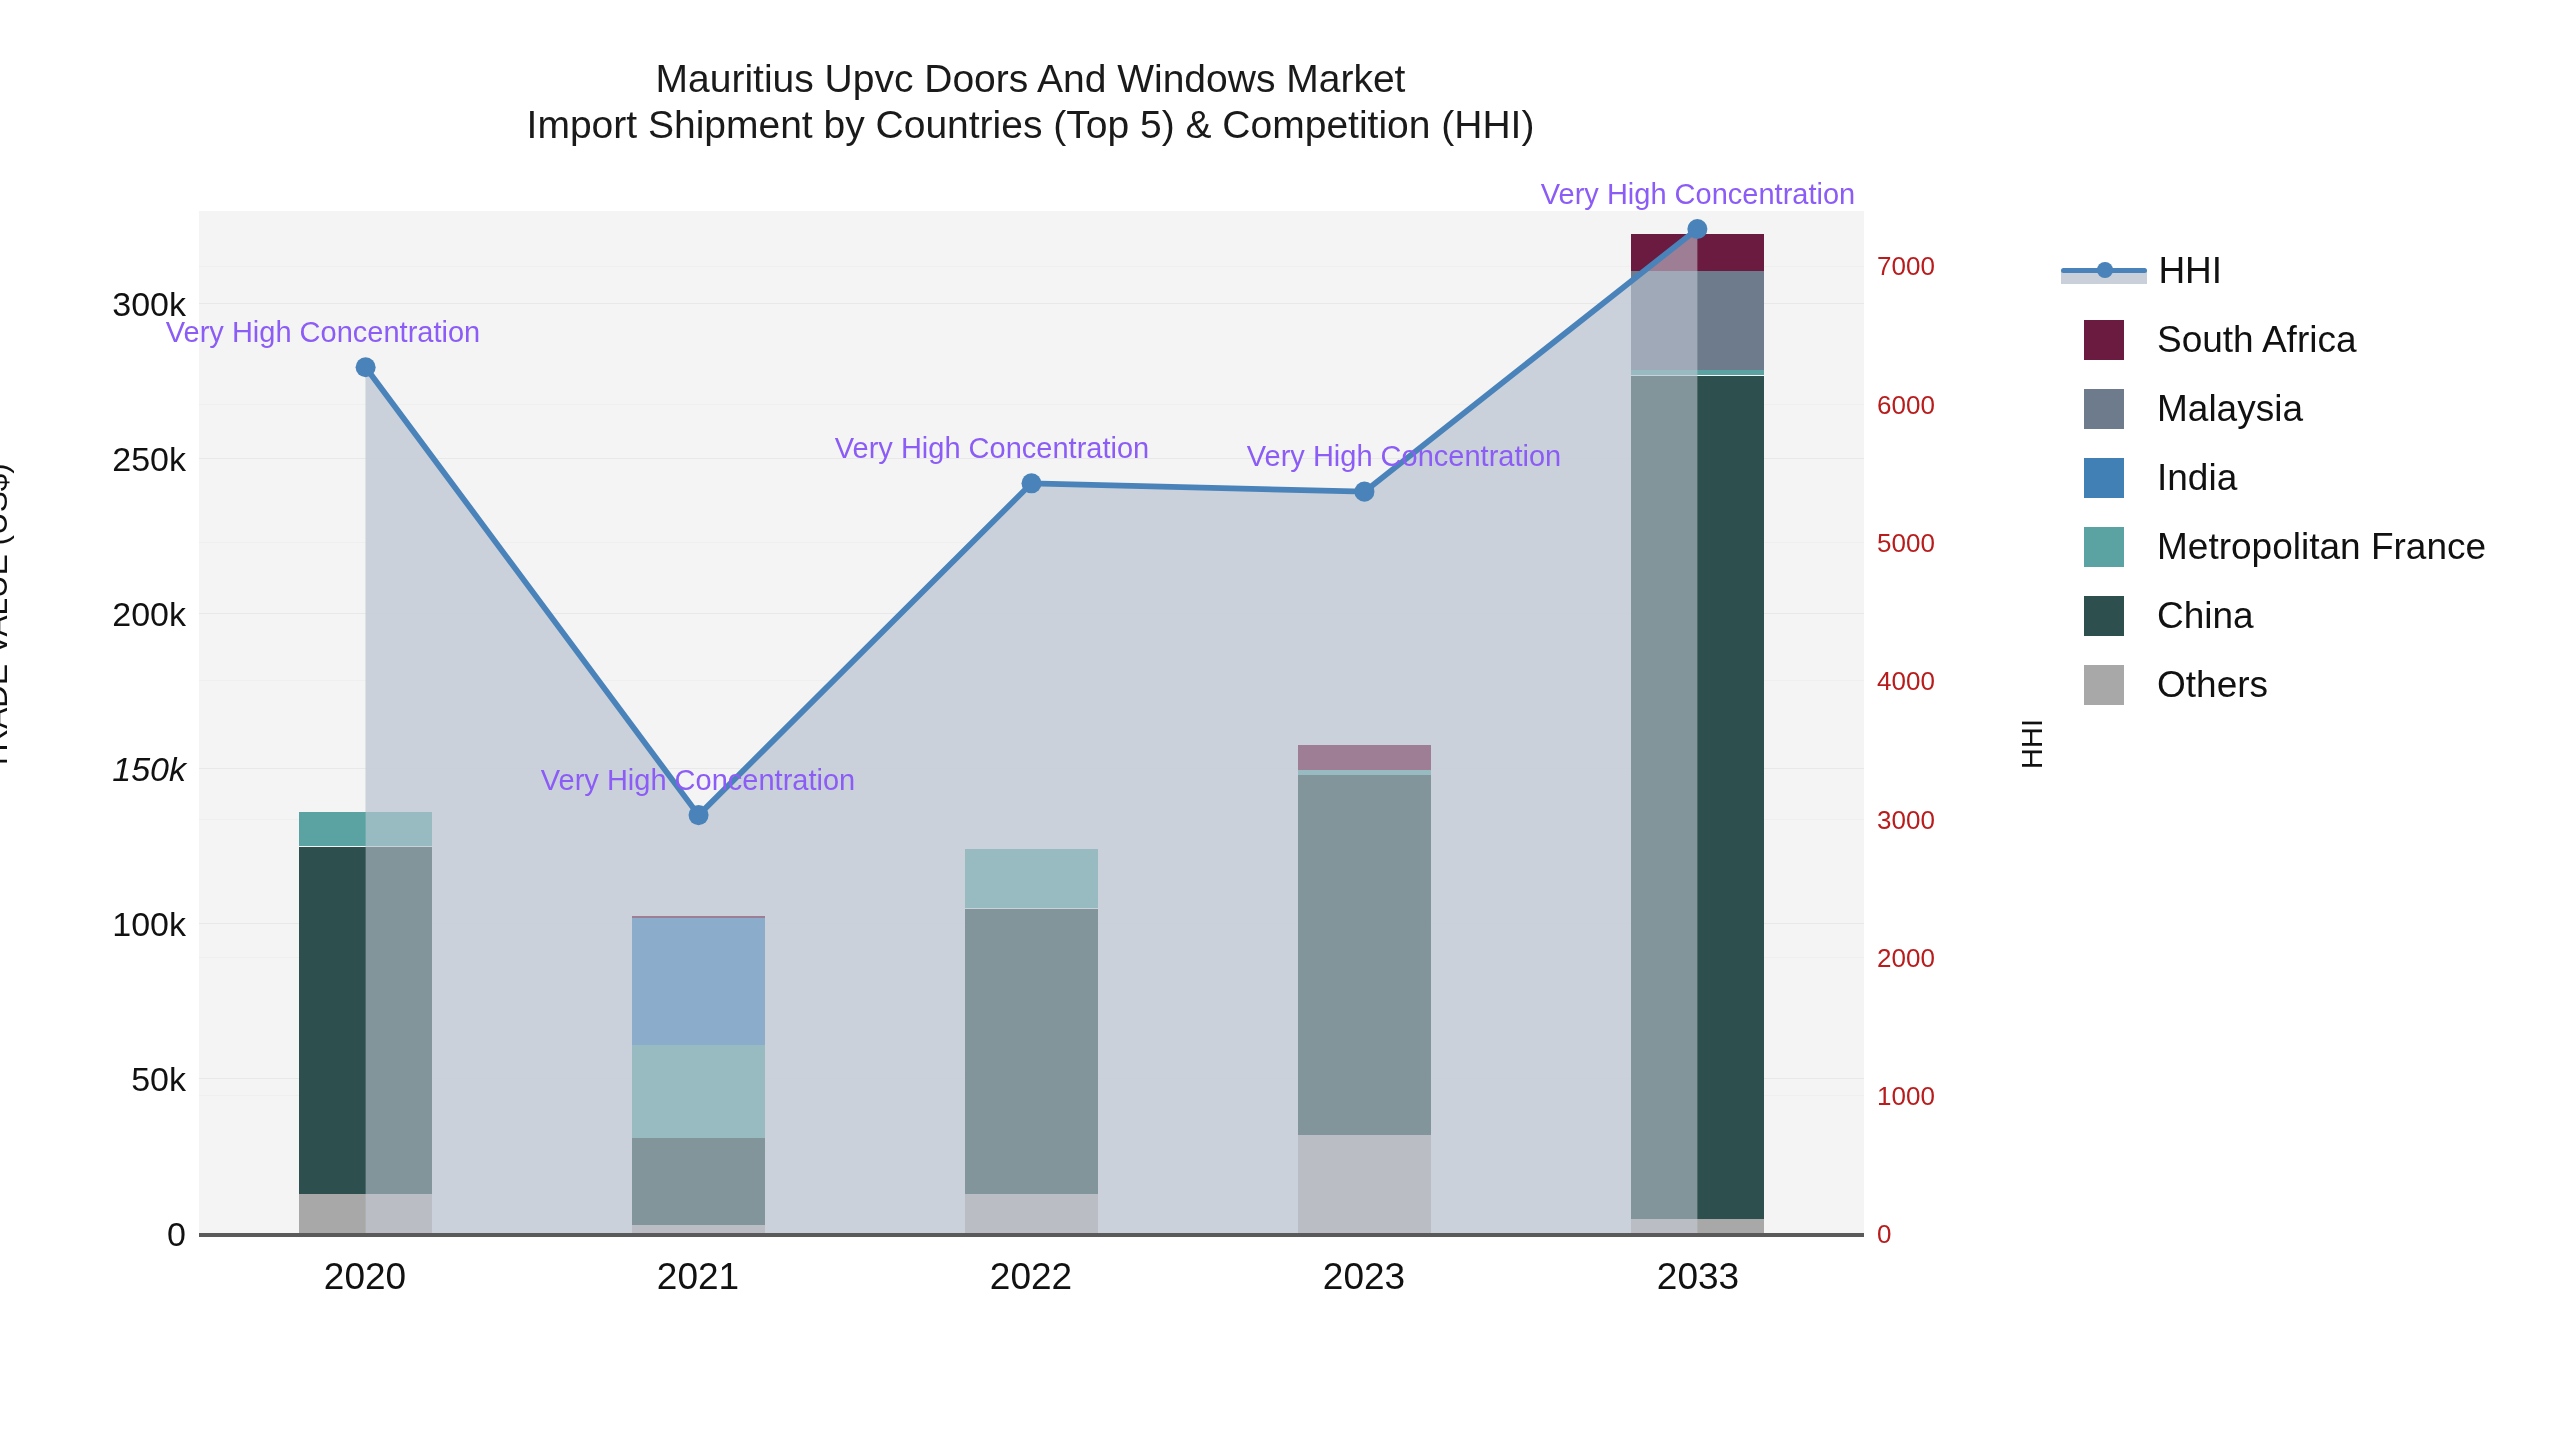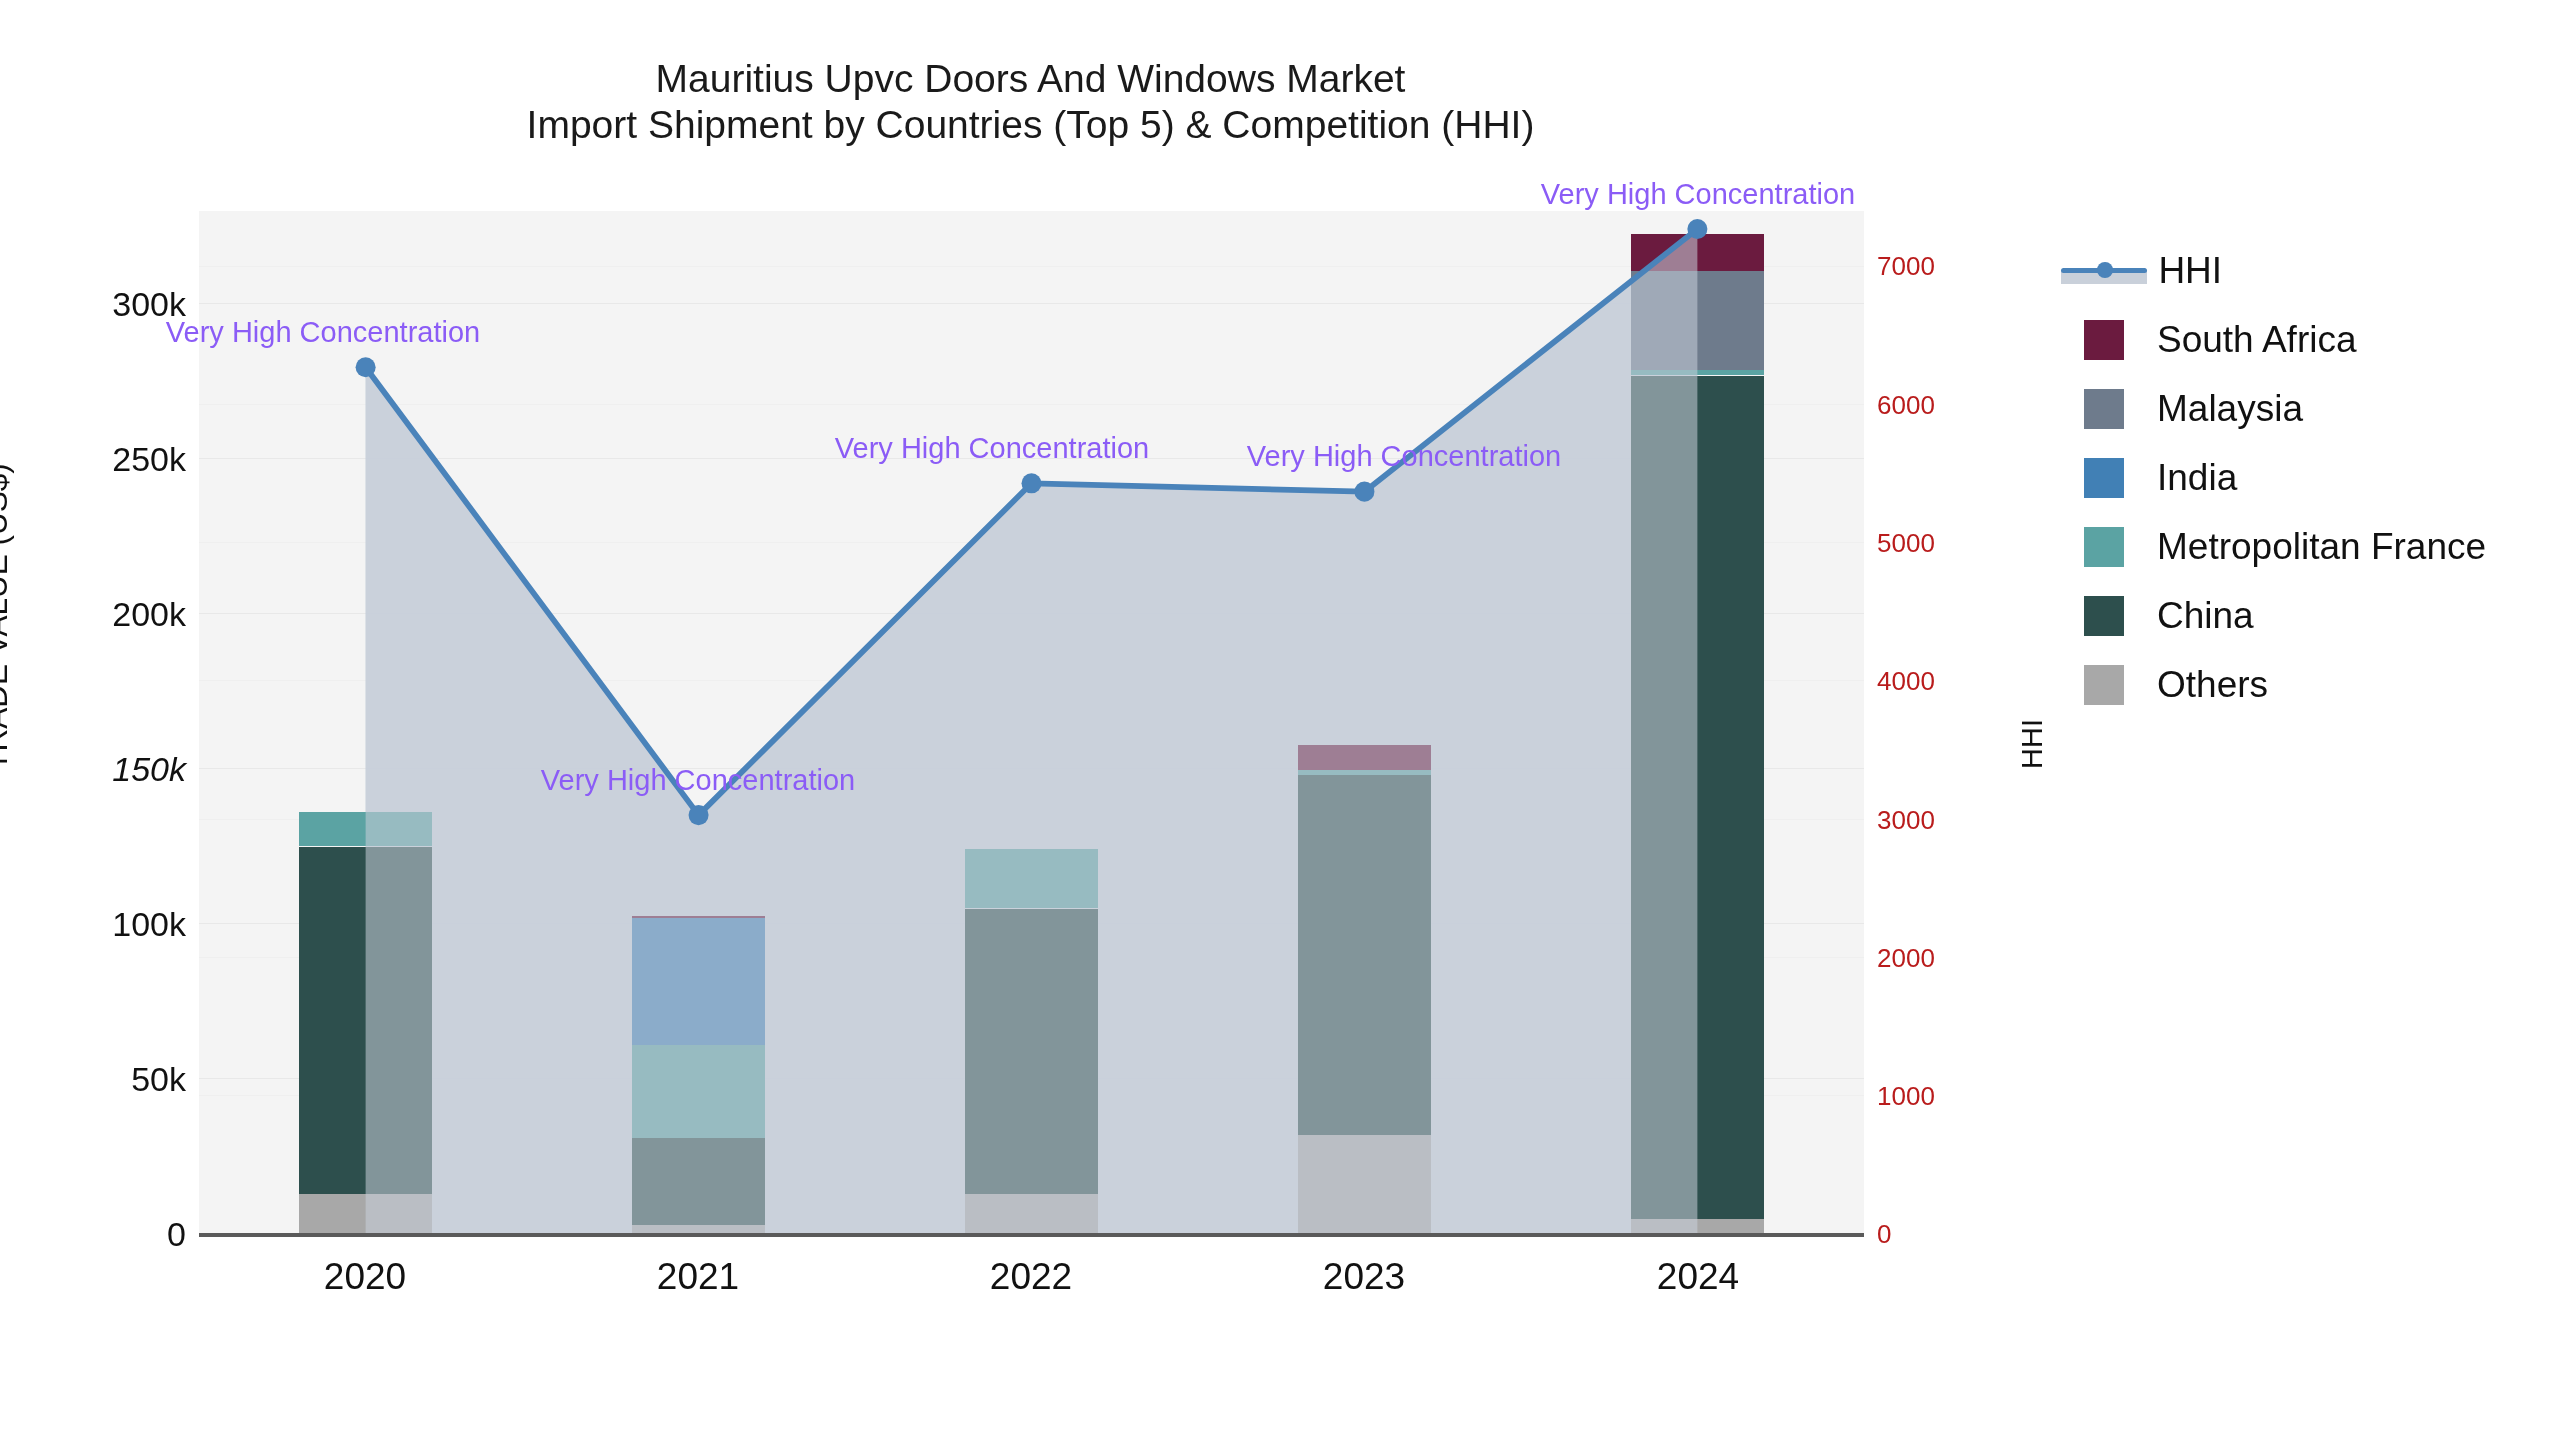--- a/index.html
+++ b/index.html
@@ -136,21 +136,21 @@
       <div class="ytick-r" style="left: 1877px; top: 681px;">4000</div>
       <div class="ytick-r" style="left: 1877px; top: 543px;">5000</div>
       <div class="ytick-r" style="left: 1877px; top: 405px;">6000</div>
       <div class="ytick-r" style="left: 1877px; top: 266px;">7000</div>
     </div>
   <div id="xticks">
       <div class="xtick" style="left: 365px;">2020</div>
       <div class="xtick" style="left: 698px;">2021</div>
       <div class="xtick" style="left: 1031px;">2022</div>
       <div class="xtick" style="left: 1364px;">2023</div>
-      <div class="xtick" style="left: 1698px;">2024</div>
+      <div class="xtick" style="left: 1698px;">2033</div>
     </div>
   <div id="annots">
       <div class="annot" style="left: 323px; top: 316px;">Very High Concentration</div>
       <div class="annot" style="left: 698px; top: 764px;">Very High Concentration</div>
       <div class="annot" style="left: 992px; top: 432px;">Very High Concentration</div>
       <div class="annot" style="left: 1404px; top: 440px;">Very High Concentration</div>
       <div class="annot" style="left: 1698px; top: 178px;">Very High Concentration</div>
     </div>
 
   <div class="ylabel-left">TRADE VALUE (US$)</div>

